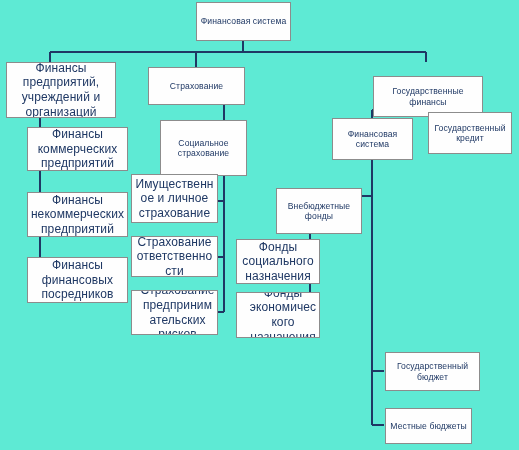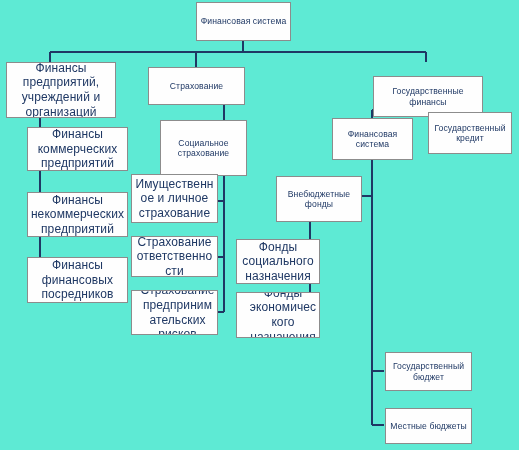--- a/index.html
+++ b/index.html
@@ -134,33 +134,33 @@
   </div>
 
   <div class="node f85" style="left:332px; top:118px; width:81px; height:42px;">
     <span>Финансовая система</span>
   </div>
 
   <div class="node f85" style="left:428px; top:112px; width:84px; height:42px;">
     <span>Государственный кредит</span>
   </div>
 
-  <div class="node f85" style="left:276px; top:176px; width:86px; height:46px;">
+  <div class="node f85" style="left:276px; top:188px; width:86px; height:46px;">
     <span>Внебюджетные фонды</span>
   </div>
 
   <div class="node f8" style="left:236px; top:239px; width:84px; height:45px;">
     <span>Фонды социального назначения</span>
   </div>
 
   <div class="node f8" style="left:236px; top:292px; width:84px; height:46px;padding-left:12px;">
     <span>Фонды экономического назначения</span>
   </div>
 
-  <div class="node f85" style="left:385px; top:352px; width:87px; height:39px;">
+  <div class="node f85" style="left:385px; top:352px; width:95px; height:39px;">
     <span>Государственный бюджет</span>
   </div>
 
   <div class="node f85" style="left:385px; top:408px; width:87px; height:36px;">
     <span>Местные бюджеты</span>
   </div>
 
 </div>
 
 </body></html>

